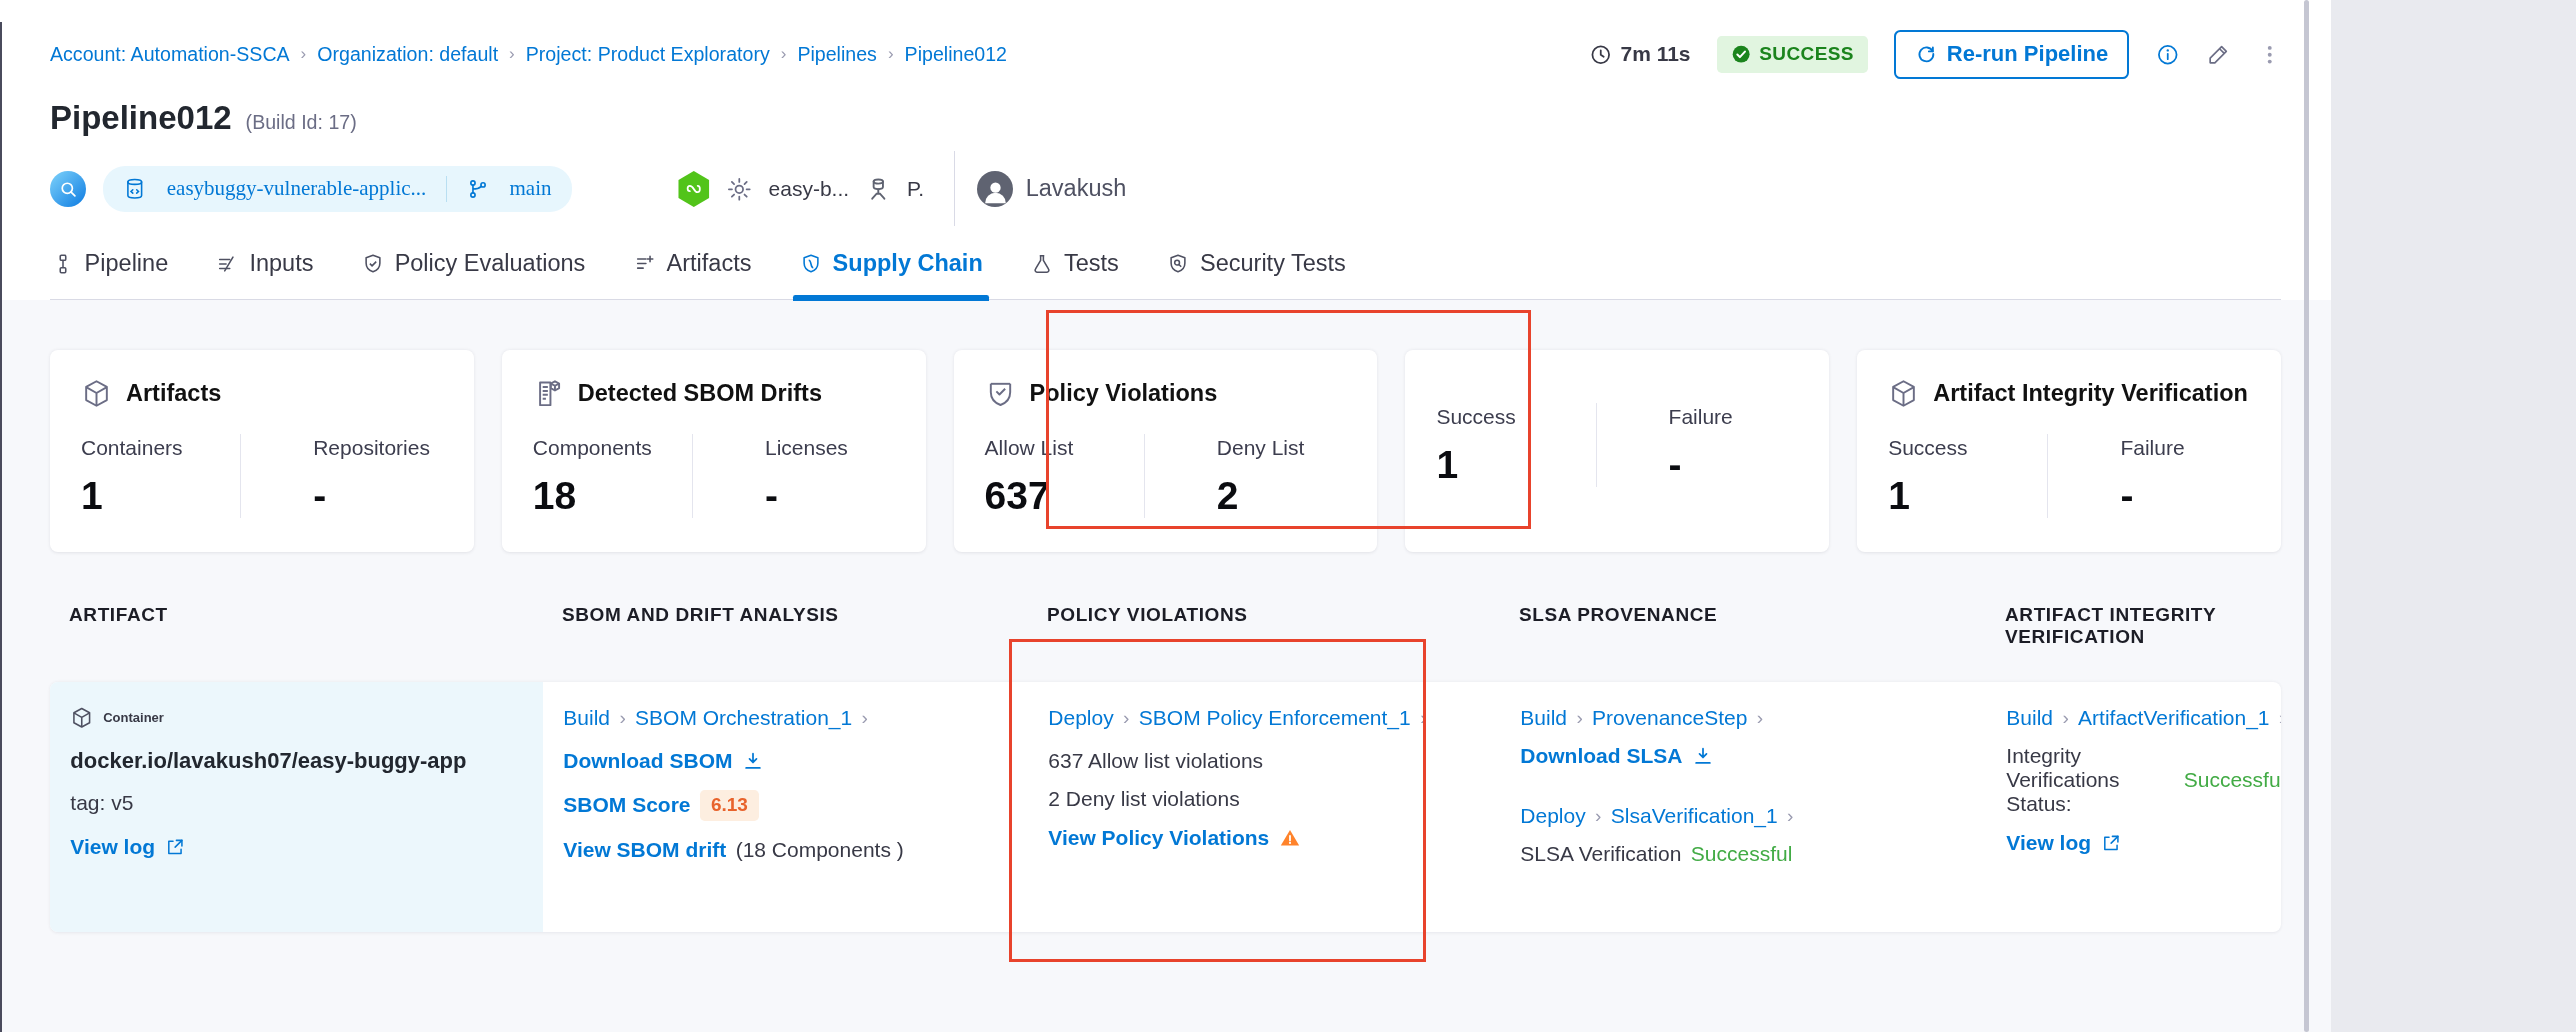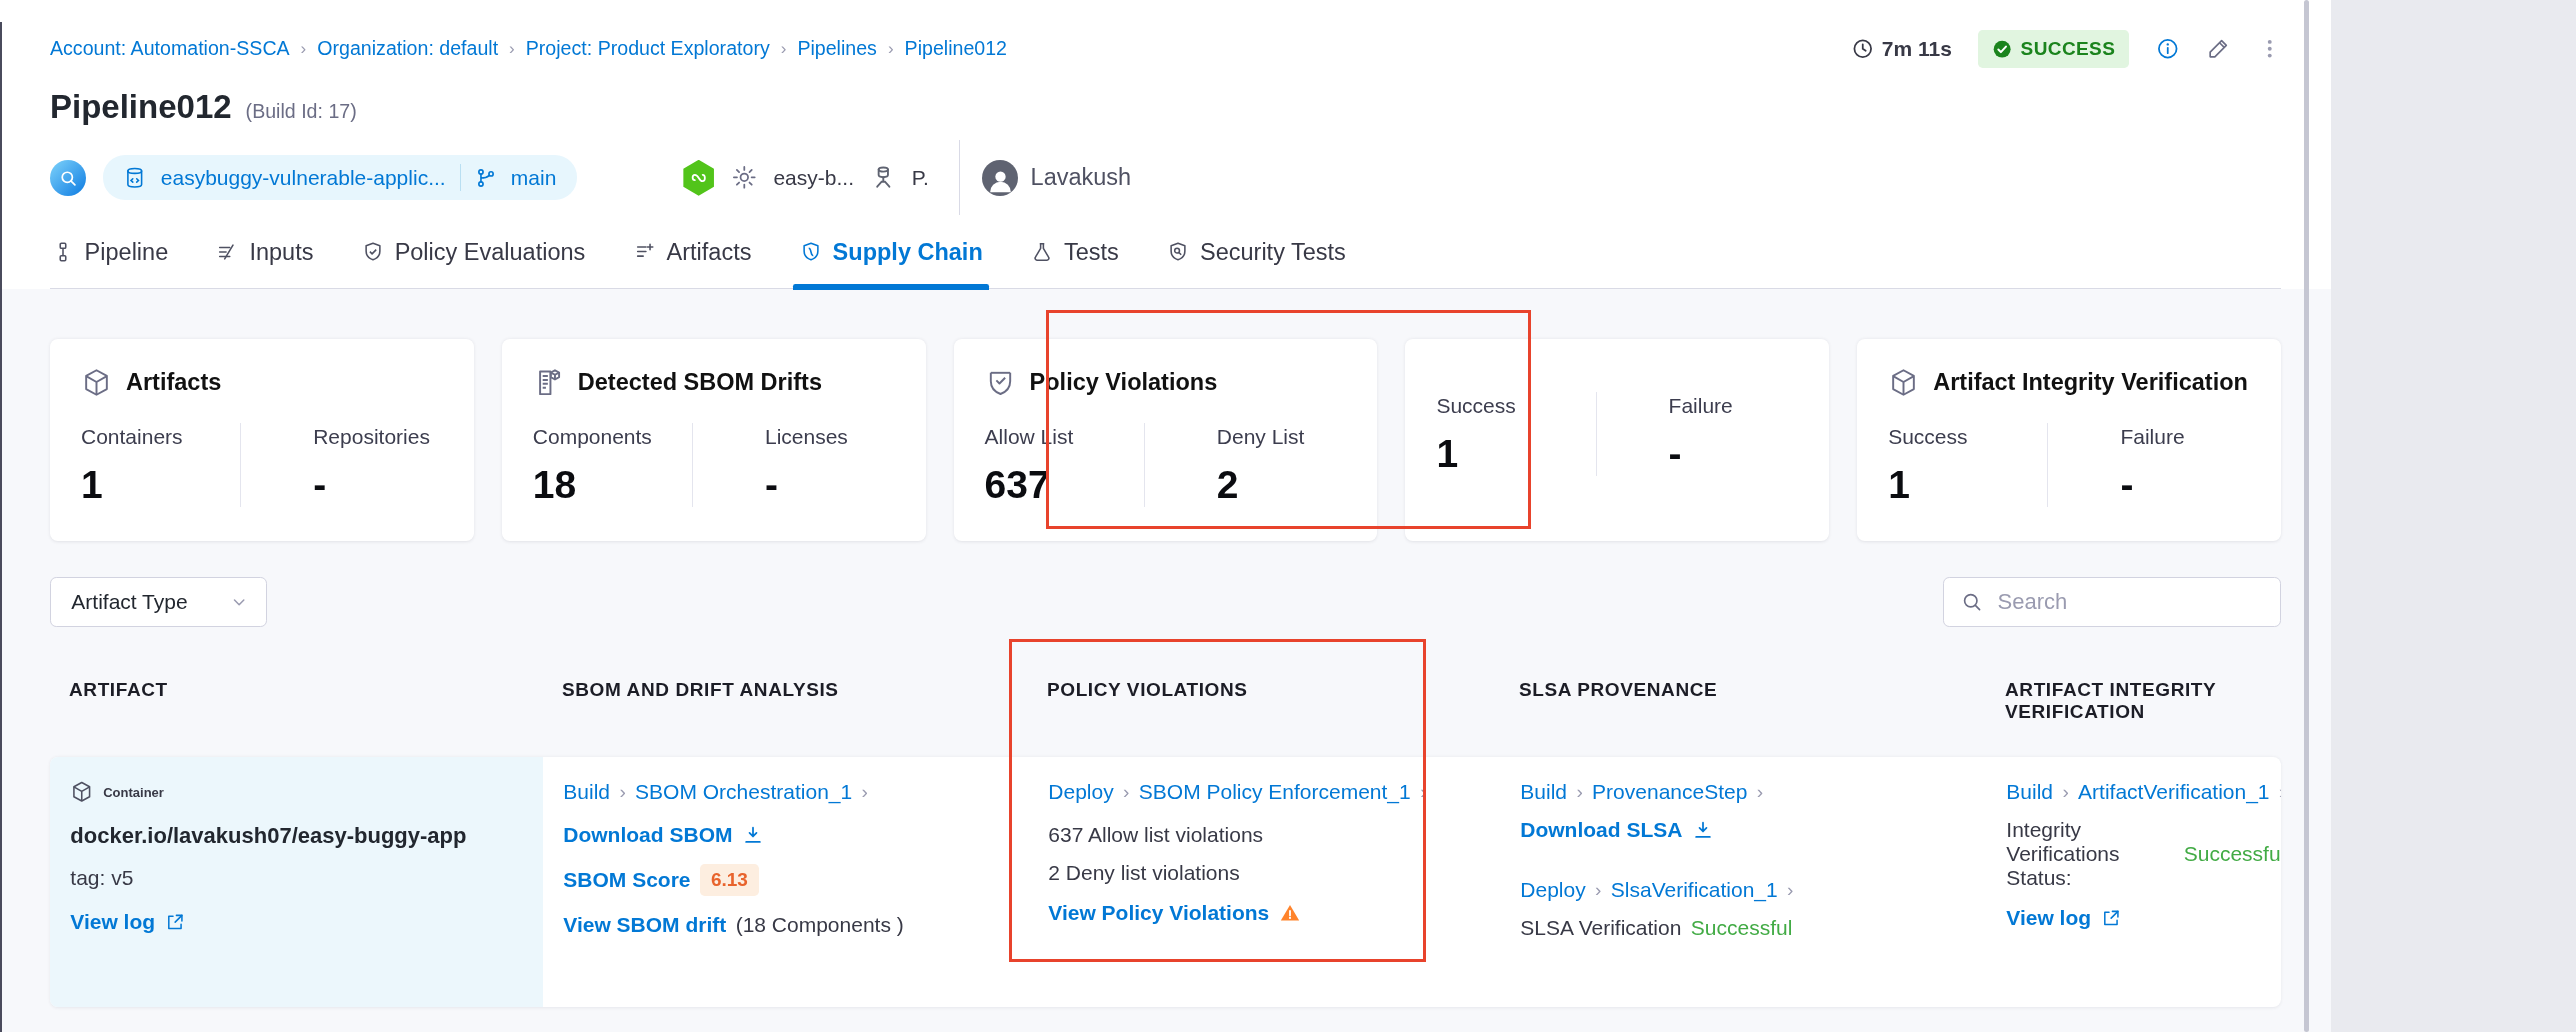--- a/index.html
+++ b/index.html
@@ -20,21 +20,21 @@
   .rerun-btn{display:flex;align-items:center;gap:9.4px;border:2px solid #0278d5;color:#0278d5;background:#fff;font-weight:600;font-size:22px;padding:9.4px 19px;border-radius:6.3px;cursor:pointer;}
   .iconbtn{color:#6b6d85;cursor:pointer;display:flex;align-items:center;}
   .info-ic{color:#0278d5;}
 
   .row2{display:flex;align-items:baseline;gap:14px;margin-top:20.3px;}
   .pipeline-title{font-size:33px;font-weight:700;margin:0;color:#22272f;}
   .build-id{font-size:19.6px;color:#6b6d85;}
 
   .row3{display:flex;align-items:center;margin-top:20.3px;height:63px;}
   .module-circle{width:36px;height:36px;border-radius:50%;background:linear-gradient(135deg,#6ec6f7 15%,#1e88e5 85%);display:flex;align-items:center;justify-content:center;color:#fff;}
-  .repo-pill{display:flex;align-items:center;gap:14px;background:#e7f6fd;border-radius:22px;padding:9.4px 20.3px;margin-left:17px;color:#0278d5;font-size:21px;}
+  .repo-pill{display:flex;align-items:center;gap:20px;background:#e7f6fd;border-radius:22px;padding:9.4px 20.3px;margin-left:17px;color:#0278d5;font-size:21px;font-family:Liberation Serif, serif;}
   .pill-divider{width:1.2px;height:26.6px;background:#b9dff2;}
   .ctx-group{display:flex;align-items:center;gap:15.6px;margin-left:105px;font-size:21px;color:#383946;}
   .hexagon{width:34px;height:36px;background:#52c41a;clip-path:polygon(50% 0,95% 25%,95% 75%,50% 100%,5% 75%,5% 25%);display:flex;align-items:center;justify-content:center;}
   .v-divider{width:1.2px;height:75px;background:#d9dae6;margin:0 22px 0 30px;}
   .avatar{width:36px;height:36px;border-radius:50%;background:#5f6371;display:flex;align-items:flex-end;justify-content:center;overflow:hidden;}
   .user-name{font-size:23.5px;color:#4f5162;margin-left:12.5px;}
 
   
   .tabs{display:flex;align-items:flex-end;gap:45px;margin-top:23.5px;border-bottom:1.6px solid #d9dae5;padding-bottom:0;}
   .tab{display:flex;align-items:center;gap:11px;font-size:23.5px;color:#383946;font-weight:500;padding:6.3px 1.6px 22px 1.6px;position:relative;cursor:pointer;}
@@ -120,20 +120,29 @@
         </div>
         <div class="status-badge">
           <span>
             <svg width="20.3" height="20.3" viewBox="0 0 24 24">
                 <circle cx="12" cy="12" r="10" fill="#1b841d"></circle>
                 <path d="M7.5 12.5l3 3 6-6.5" stroke="#fff" stroke-width="2.4" fill="none" stroke-linecap="round" stroke-linejoin="round"></path>
               </svg>
           </span>
           <span>SUCCESS</span>
         </div>
+        <button class="rerun-btn">
+          <span>
+            <svg width="22" height="22" viewBox="0 0 24 24" fill="none" stroke="currentColor" stroke-width="2" stroke-linecap="round">
+                <path d="M19.5 4.8v4.4h-4.4"></path>
+                <path d="M19.2 9A7.6 7.6 0 1 0 20 12"></path>
+              </svg>
+          </span>
+          <span>Re-run Pipeline</span>
+        </button>
         <span class="iconbtn info-ic">
           <svg width="23.5" height="23.5" viewBox="0 0 24 24" fill="none" stroke="currentColor" stroke-width="1.8" stroke-linecap="round">
               <circle cx="12" cy="12" r="9"></circle>
               <path d="M12 11v5.5"></path>
               <circle cx="12" cy="7.6" r="1.2" fill="currentColor" stroke="none"></circle>
             </svg>
         </span>
         <span class="iconbtn">
           <svg width="25" height="25" viewBox="0 0 24 24" fill="none" stroke="currentColor" stroke-width="1.6" stroke-linejoin="round">
               <path d="M15 4.5l4.5 4.5L8.5 20H4v-4.5z"></path>
@@ -387,39 +396,20 @@
             <div class="m-value">1</div>
           </div>
           <div class="metric second">
             <div class="m-label">Failure</div>
             <div class="m-value">-</div>
           </div>
         </div>
       </div>
     </section>
 
-    <section class="filterbar">
-      <div class="select">
-        <span>Artifact Type</span>
-        <span style="color:#9a9bb0;">
-          <svg width="20.3" height="20.3" viewBox="0 0 24 24" fill="none" stroke="currentColor" stroke-width="1.8" stroke-linecap="round" stroke-linejoin="round">
-              <path d="M6.5 9.5l5.5 5.5 5.5-5.5"></path>
-            </svg>
-        </span>
-      </div>
-      <div class="searchbox">
-        <span style="color:#6b6d85;">
-          <svg width="23.5" height="23.5" viewBox="0 0 24 24" fill="none" stroke="currentColor" stroke-width="1.7" stroke-linecap="round">
-              <circle cx="11" cy="11" r="6.3"></circle>
-              <path d="M15.7 15.7L20 20"></path>
-            </svg>
-        </span>
-        <input type="text" placeholder="Search" style="">
-      </div>
-    </section>
 
     <section>
       <div class="thead">
         <div class="th">ARTIFACT</div>
         <div class="th">SBOM AND DRIFT ANALYSIS</div>
         <div class="th">POLICY VIOLATIONS</div>
         <div class="th">SLSA PROVENANCE</div>
         <div class="th">ARTIFACT INTEGRITY VERIFICATION</div>
       </div>
 

